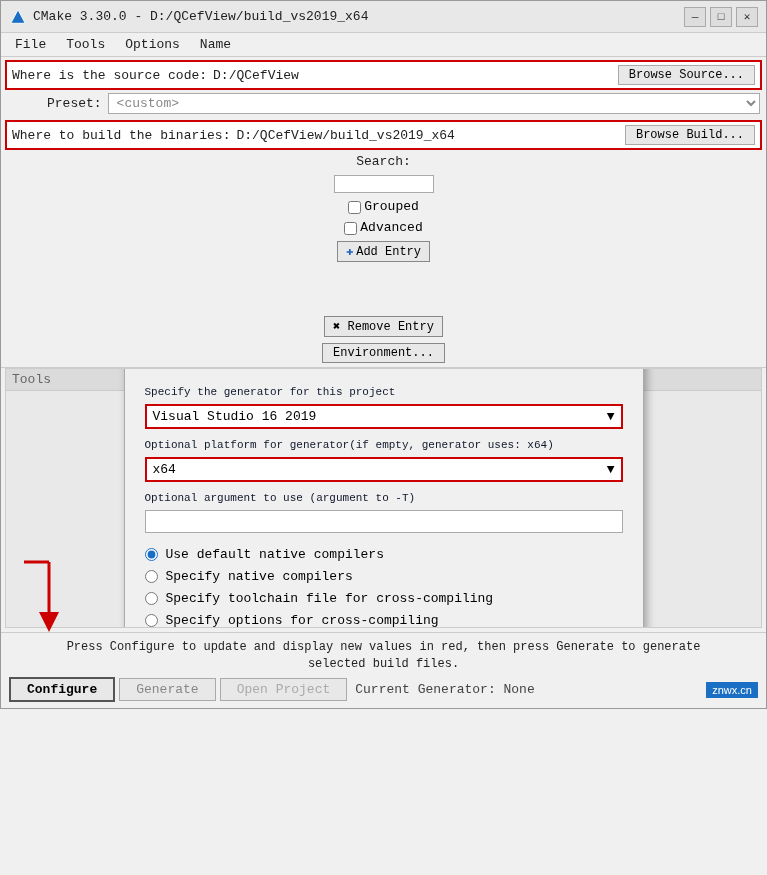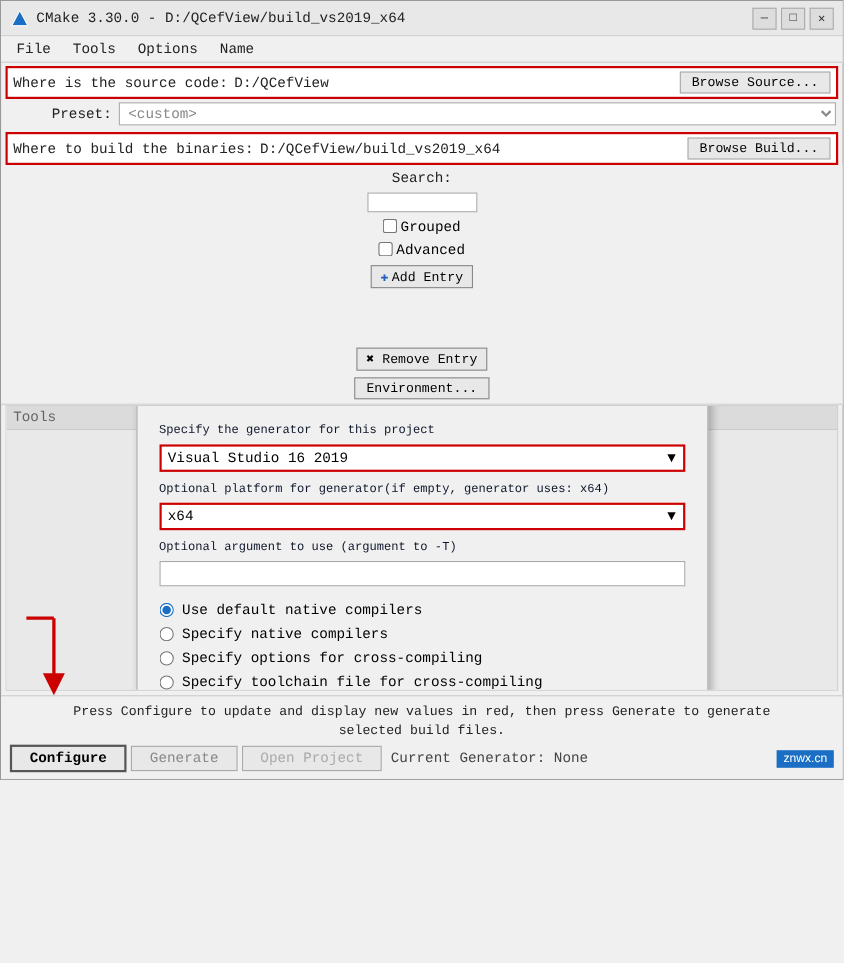--- a/index.html
+++ b/index.html
@@ -133,21 +133,21 @@
     .search-input {
       width: 100px;
       border: 1px solid #aaa;
       font-family: 'Courier New', Courier, monospace;
       font-size: 12px;
       padding: 1px 4px;
       background: #fff;
     }
     .checkbox-label {
       display: flex;
-      align-items: flex-start;
+      align-items: flex-end;
       gap: 3px;
       font-size: 13px;
       cursor: pointer;
     }
     .add-entry-btn {
       padding: 2px 8px;
       background: #e8e8e8;
       border: 1px solid #888;
       font-size: 12px;
       cursor: pointer;
@@ -517,25 +517,25 @@
             <label class="radio-label">
               <input type="radio" name="compiler" checked="" style="">
               <span>Use default native compilers</span>
             </label>
             <label class="radio-label">
               <input type="radio" name="compiler" style="">
               <span>Specify native compilers</span>
             </label>
             <label class="radio-label">
               <input type="radio" name="compiler" style="">
-              <span>Specify options for cross-compiling</span>
+              <span>Specify toolchain file for cross-compiling</span>
             </label>
             <label class="radio-label">
               <input type="radio" name="compiler" style="">
-              <span>Specify toolchain file for cross-compiling</span>
+              <span>Specify options for cross-compiling</span>
             </label>
           </div>
 
           
           <div class="dialog-footer">
             <button class="finish-btn">Finish</button>
             <button class="cancel-btn">Cancel</button>
           </div>
         </div>
       </div>

